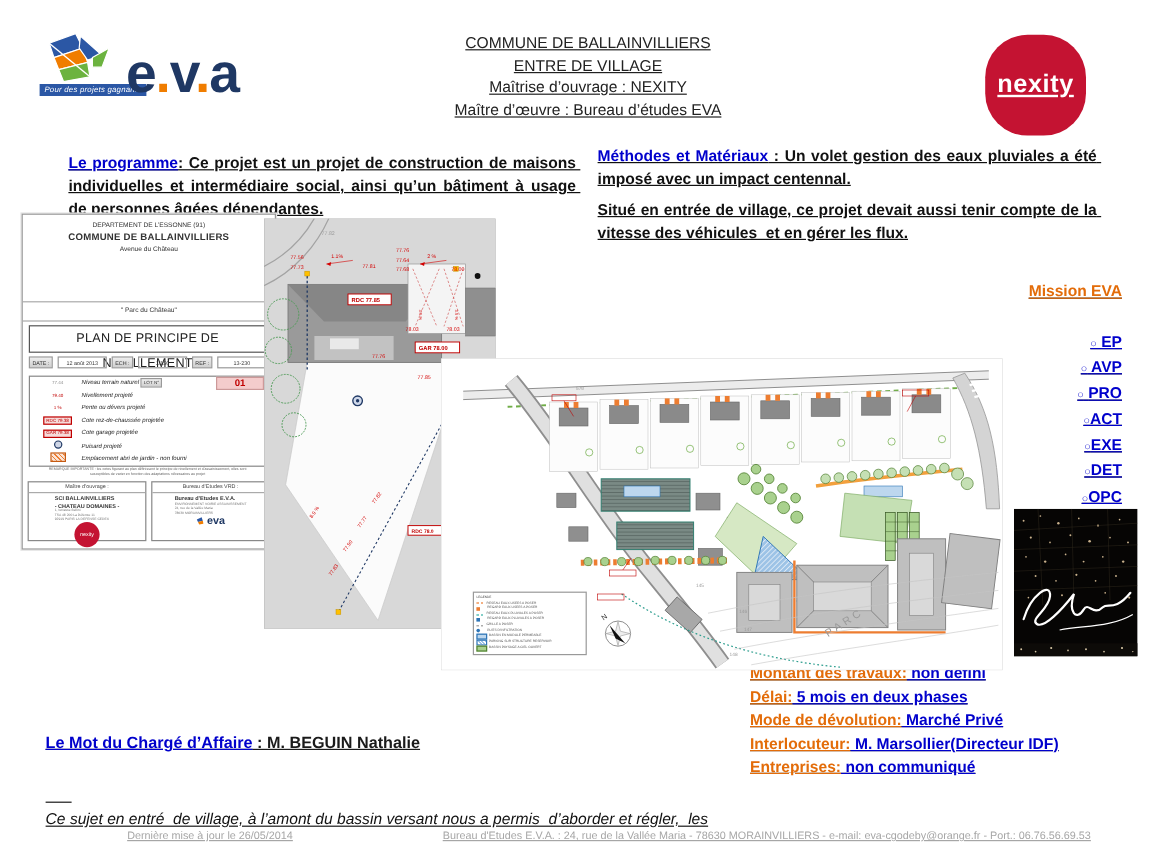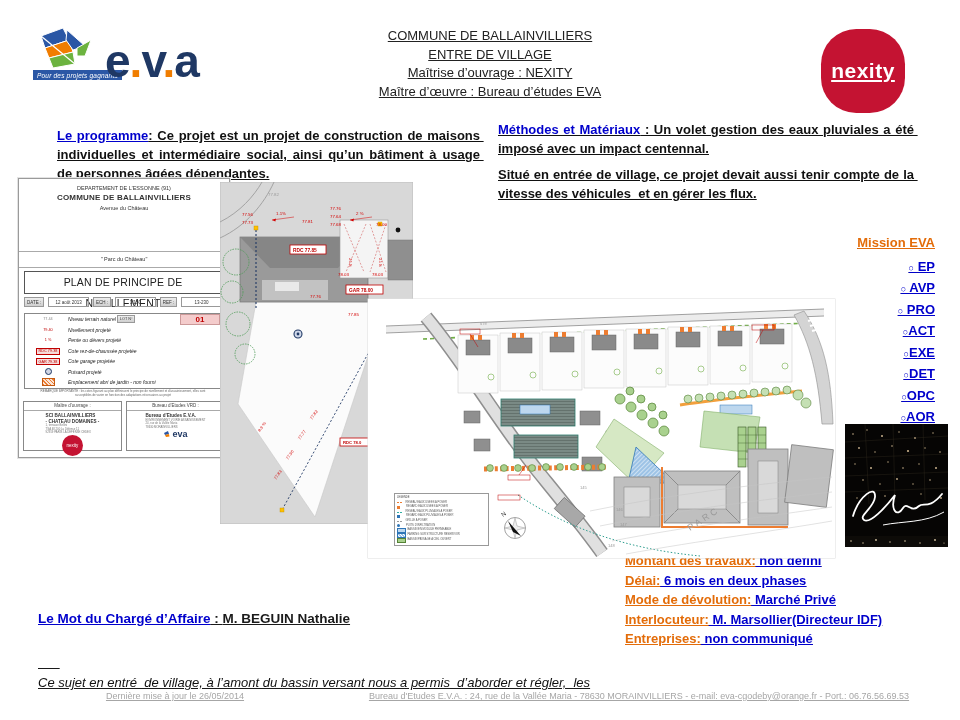--- a/index.html
+++ b/index.html
@@ -19,21 +19,21 @@
   
   .para{font-size:13px;font-weight:bold;line-height:19px;text-align:justify;color:#111;}
   .prog{left:57px;top:126px;width:423px;}
   .meth{left:498px;top:120px;width:416px;}
   .meth p{margin:0 0 7px 0;}
   .lbl-blue{color:#0000CC;}
   .lbl-blue.u{text-decoration:underline;margin-top:36px;}
   .pre{white-space:pre-wrap;}
   
   .mission{right:25px;top:233px;width:130px;text-align:right;font-weight:bold;font-size:13px;line-height:19.5px;}
-  .mission-title{color:#E36C09;text-decoration:underline;margin-bottom:4px;}
+  .mission-title{color:#E36C09;text-decoration:underline;margin-bottom:22px;}
   .mission-item{color:#0000CC;text-decoration:underline;cursor:pointer;}
   .mission-item .bullet{font-size:9px;}
   
   .cart{left:18px;top:178px;width:210px;height:278px;background:#fff;border:1px solid #9a9a9a;
         box-shadow:0 0 0 1px #e3e3e3;font-size:6px;color:#333;}
   .cart .c-sec1{position:absolute;left:0;top:4px;width:100%;text-align:center;line-height:10px;}
   .c-dept{font-size:5.5px;}
   .c-commune{font-size:8px;font-weight:bold;letter-spacing:.2px;}
   .c-street{font-size:5.5px;}
   .c-park{position:absolute;left:0;top:72px;width:100%;height:15px;border-top:1px solid #aaa;border-bottom:1px solid #aaa;
@@ -615,21 +615,21 @@
           <circle cx="60" cy="117" r="0.8"></circle>
           <circle cx="75" cy="119" r="0.7"></circle>
           <circle cx="90" cy="116" r="0.9"></circle>
           <circle cx="99" cy="119" r="0.6"></circle>
       </g>
     </svg>
   </div>
 
   <div class="abs details">
     <div><span class="d-lbl">Montant des travaux:</span><span class="d-val"> non défini</span></div>
-    <div><span class="d-lbl">Délai:</span><span class="d-val"> 6 mois en deux phases</span></div>
+    <div><span class="d-lbl">Délai:</span><span class="d-val"> 5 mois en deux phases</span></div>
     <div><span class="d-lbl">Mode de dévolution:</span><span class="d-val"> Marché Privé</span></div>
     <div><span class="d-lbl">Interlocuteur:</span><span class="d-val"> M. Marsollier(Directeur IDF)</span></div>
     <div><span class="d-lbl">Entreprises:</span><span class="d-val"> non communiqué</span></div>
   </div>
 
   <div class="abs mot">
     <div class="mot-head">
       <span class="lbl-blue u">Le Mot du Chargé d’Affaire</span><span class="pre"> : </span><span>M. BEGUIN  Nathalie</span>
     </div>
     <div class="mot-quote">

